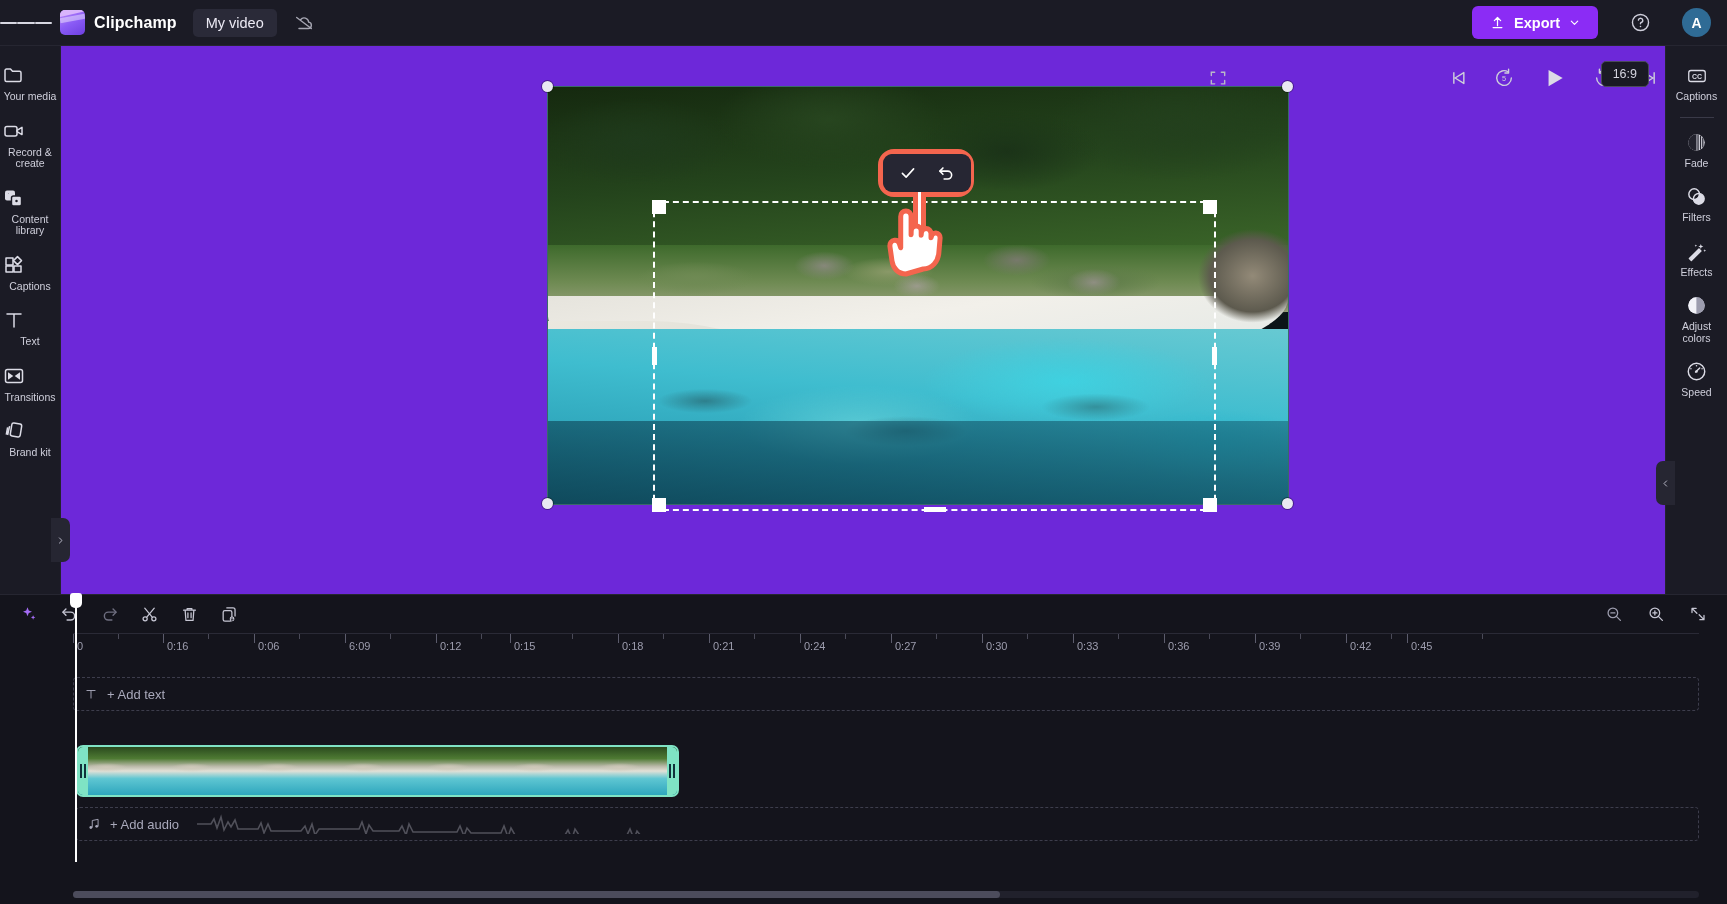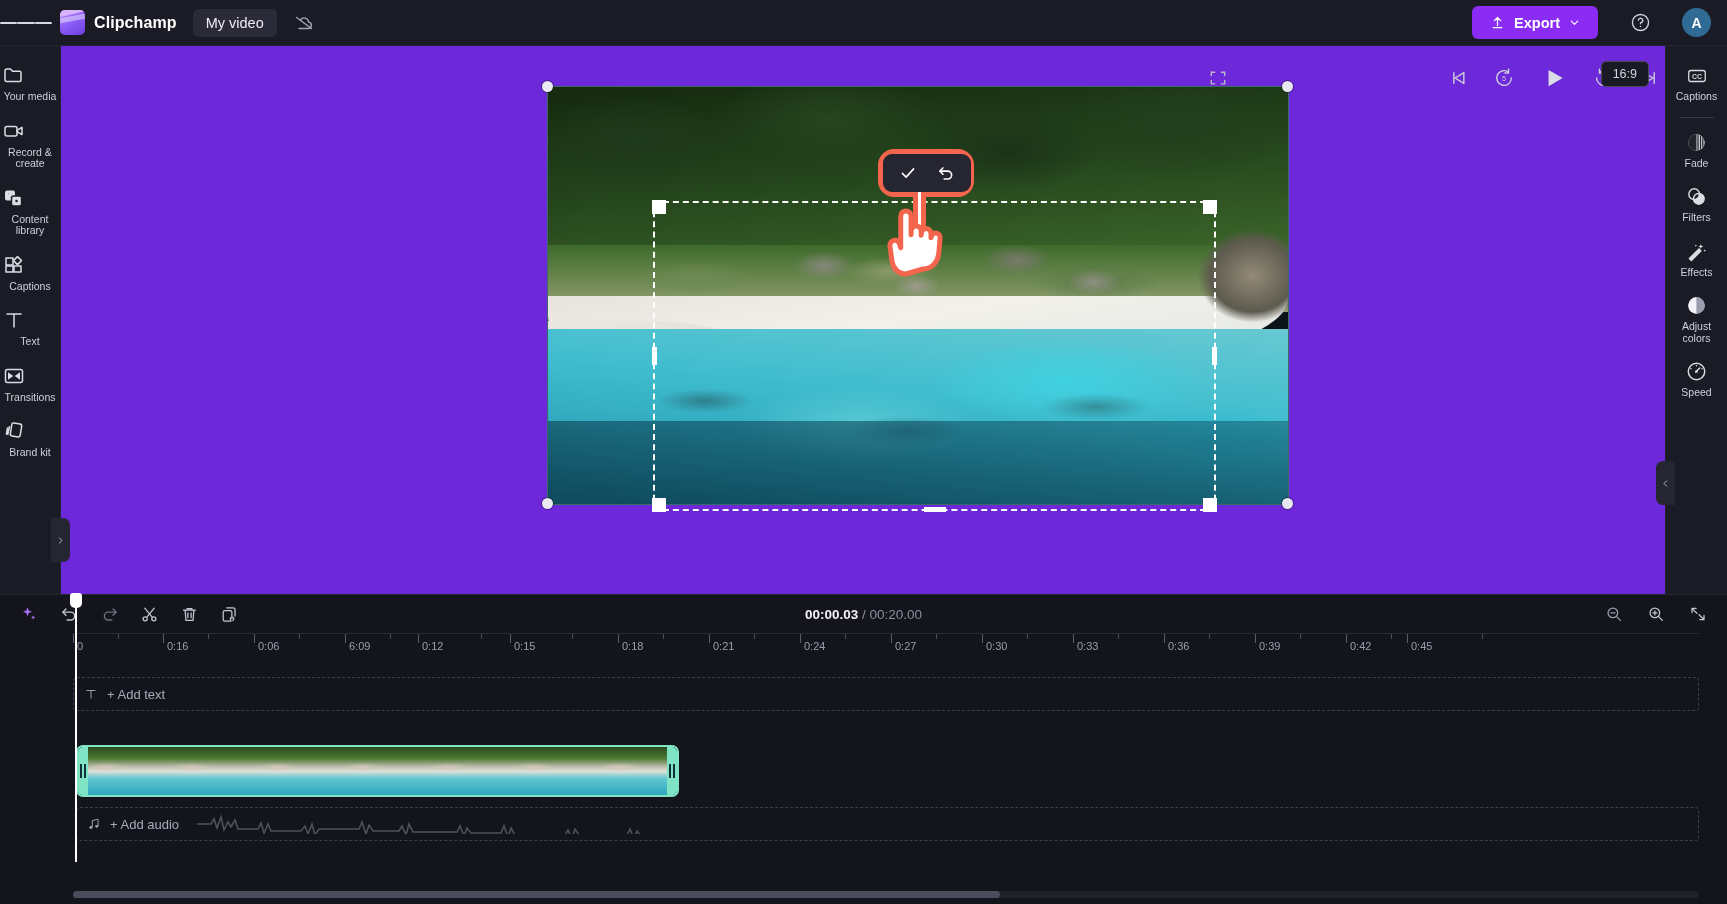--- a/index.html
+++ b/index.html
@@ -664,25 +664,20 @@
         <div class="tlb-btn">
           <svg width="19" height="19" viewBox="0 0 24 24" fill="none" stroke="#c6c6d3" stroke-width="1.6" stroke-linejoin="round">
             <path d="M8 3.5h8.5A2.5 2.5 0 0 1 19 6v8.5"></path>
             <rect x="4" y="7" width="11" height="13.5" rx="2.2"></rect>
             <circle cx="15.2" cy="17.6" r="3" fill="#c6c6d3" stroke="none"></circle>
             <path d="M15.2 16v3.2M13.9 18.1l1.3 1.3 1.3-1.3" stroke="#14141c" stroke-width="1.1" stroke-linecap="round"></path>
           </svg>
         </div>
       </div>
 
-      <div class="timecode">
-        <span class="tc-cur">00:00.03</span>
-        <span class="tc-tot">/</span>
-        <span class="tc-tot">00:20.00</span>
-      </div>
 
       <div class="tlb-right">
         <div class="tlb-btn">
           <svg width="18" height="18" viewBox="0 0 24 24" fill="none" stroke="#9d9dae" stroke-width="1.7" stroke-linecap="round">
             <circle cx="10.5" cy="10.5" r="6.4"></circle>
               <path d="M15.2 15.2L20.5 20.5M7.8 10.5h5.4"></path>
           </svg>
         </div>
         <div class="tlb-btn">
           <svg width="18" height="18" viewBox="0 0 24 24" fill="none" stroke="#c6c6d3" stroke-width="1.7" stroke-linecap="round">
@@ -721,21 +716,21 @@
       <div class="tick minor" style="left:226px;">
           <div class="bar"></div>
         </div>
       <div class="tick" style="left:272px;">
           <div class="bar"></div>
           <div class="lbl">6:09</div>
         </div>
       <div class="tick minor" style="left:317px;">
           <div class="bar"></div>
         </div>
-      <div class="tick" style="left:345px;">
+      <div class="tick" style="left:363px;">
           <div class="bar"></div>
           <div class="lbl">0:12</div>
         </div>
       <div class="tick minor" style="left:408px;">
           <div class="bar"></div>
         </div>
       <div class="tick" style="left:437px;">
           <div class="bar"></div>
           <div class="lbl">0:15</div>
         </div>

